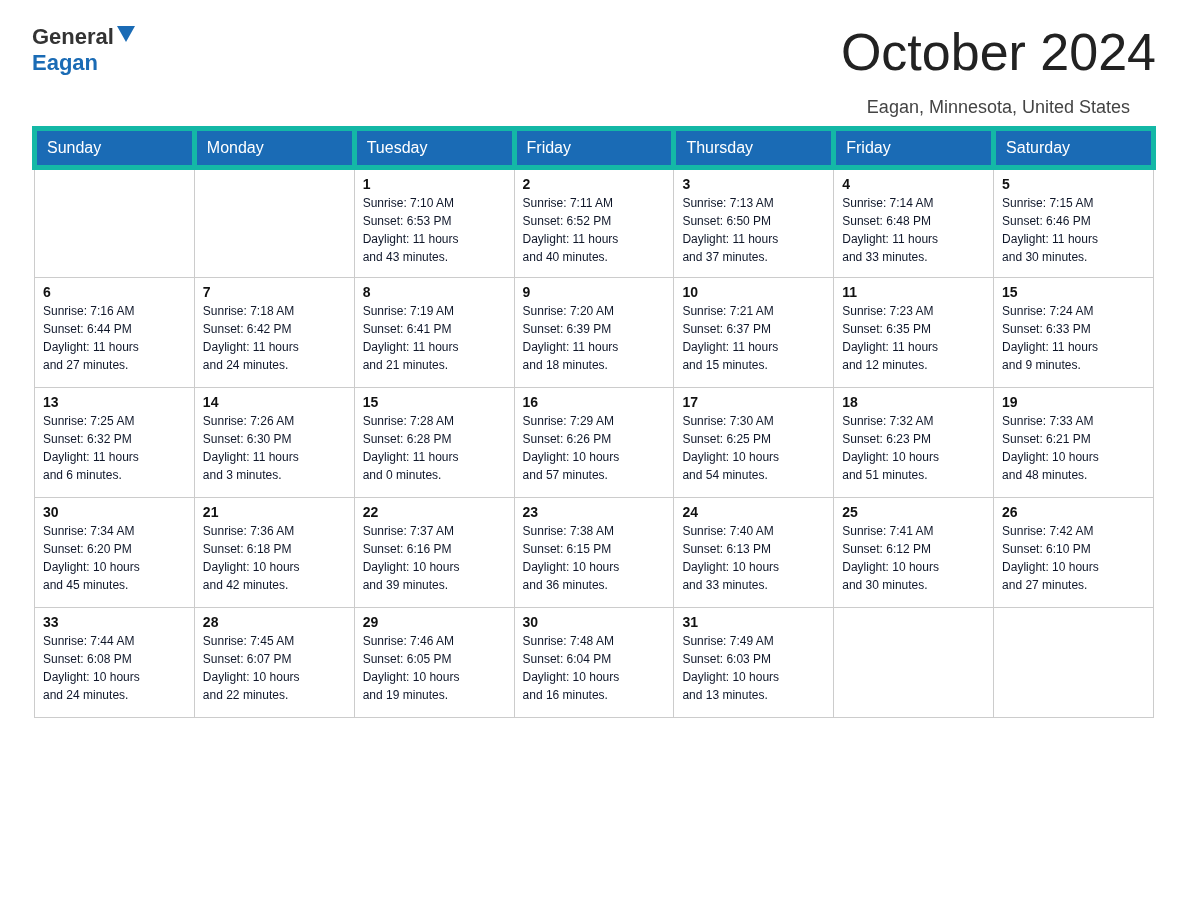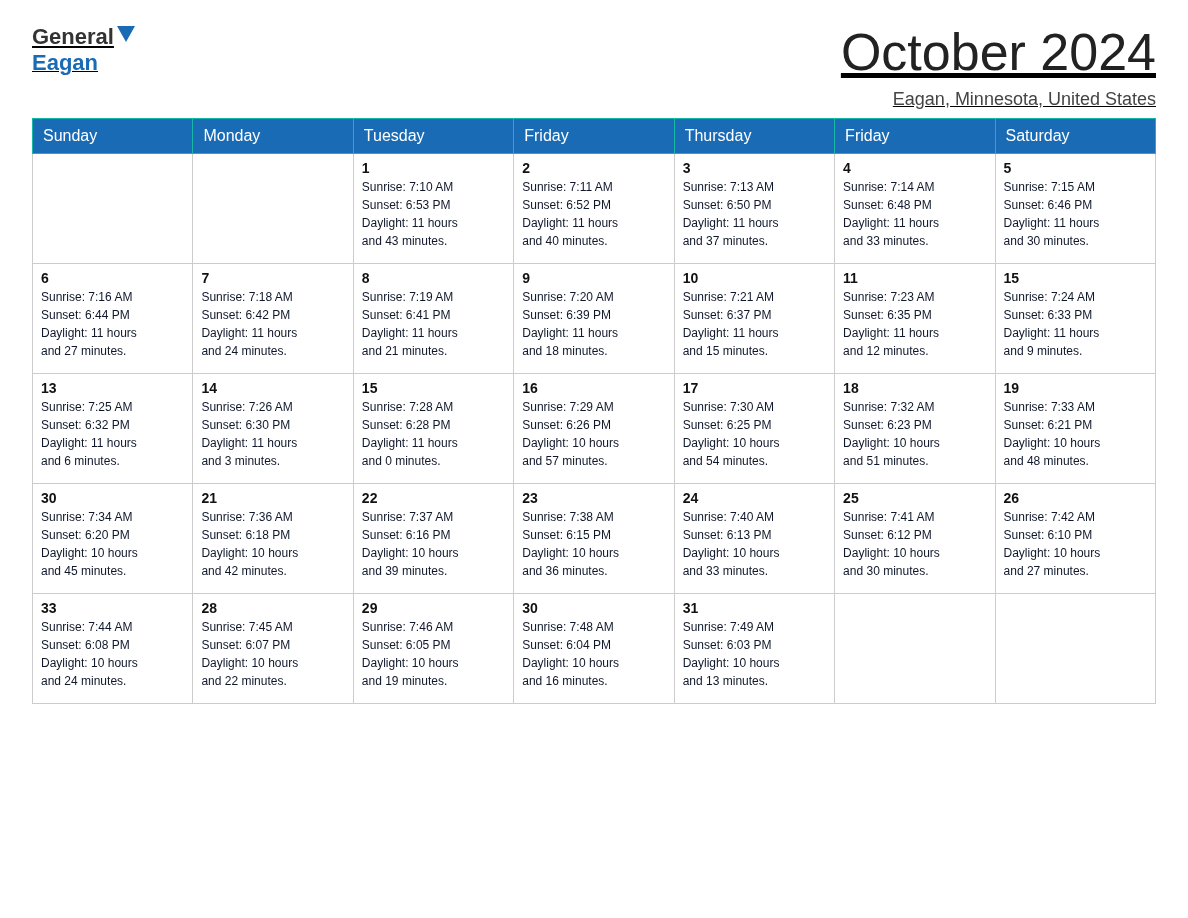--- a/index.html
+++ b/index.html
@@ -8,54 +8,53 @@
       font-family: Arial, Helvetica, sans-serif;
       padding: 24px 32px;
       width: 1188px;
       min-height: 918px;
     }
     .header-row {
       display: flex;
       align-items: flex-start;
       justify-content: space-between;
       margin-bottom: 8px;
-      text-decoration: underline;
     }
     .logo {
       display: flex;
       flex-direction: column;
       align-items: flex-start;
     }
     .title-block {
-      text-align: right;
+      text-align: center;
     }
     .title-block h1 {
       font-size: 52px;
       font-weight: 300;
       color: #222;
       line-height: 1.1;
     }
     .title-block .subtitle {
       font-size: 18px;
       color: #444;
-      margin-top: 8px;
+      margin-top: 16px;
     }
     .calendar {
       width: 100%;
       border-collapse: collapse;
       margin-top: 8px;
     }
     .calendar th {
       background-color: #1a6bb5;
       color: #ffffff;
       font-size: 16px;
       font-weight: normal;
       padding: 8px 10px;
       text-align: left;
-      border: 1px solid #14b8a6;
+      border: 5px solid #14b8a6;
     }
     .calendar td {
       vertical-align: top;
       border: 1px solid #ccc;
       padding: 6px 8px;
       font-size: 12.5px;
       color: #333;
       width: 14.28%;
     }
     .calendar td .day-num {

